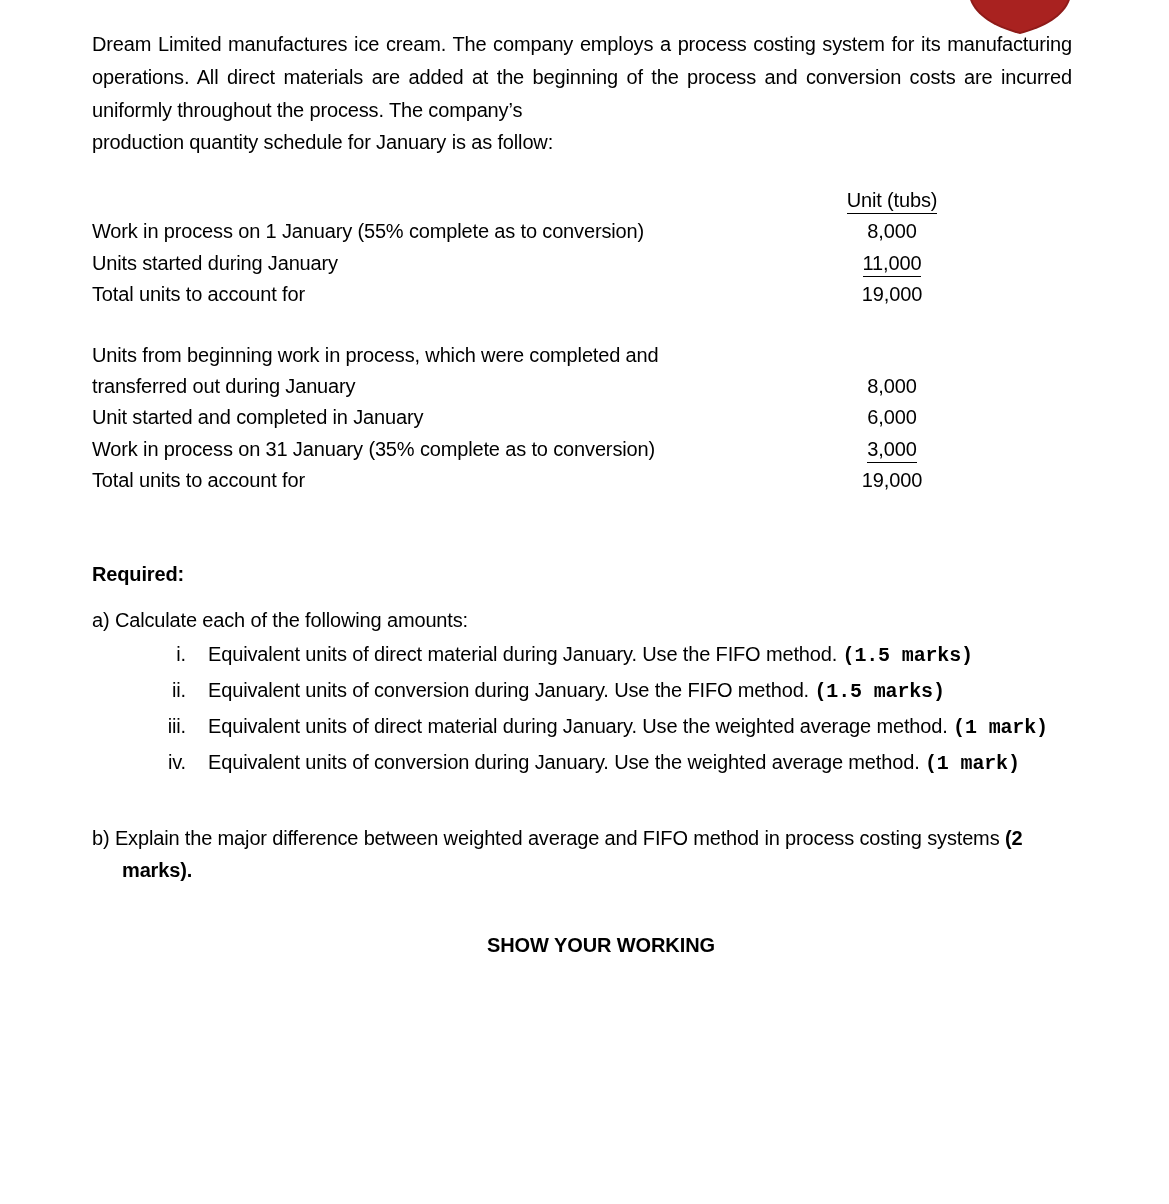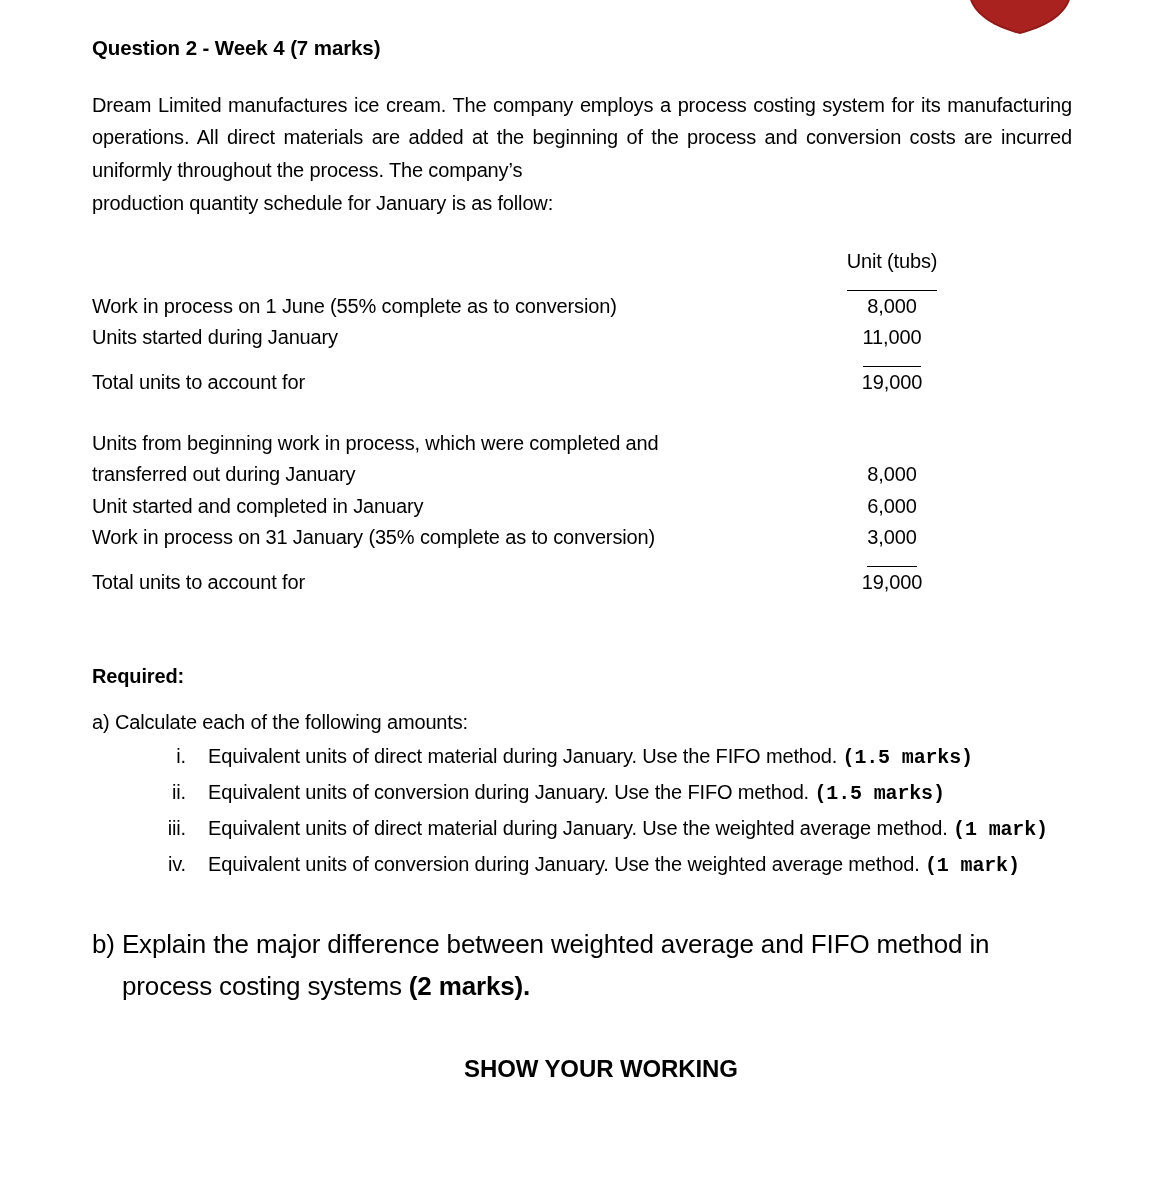--- a/index.html
+++ b/index.html
@@ -70,21 +70,21 @@
     white-space: pre-wrap;
   }
   .svalue {
     flex: 0 0 130px;
     text-align: center;
   }
   .svalue .u,
   .shead .u {
     display: inline-block;
     border-bottom: 1.6px solid #000;
-    padding-bottom: 16px;
+    padding-bottom: 0px;
     line-height: 1.25;
   }
   .shead {
     display: flex;
   }
   .shead .sp { flex: 0 0 735px; }
   .shead .h  { flex: 0 0 130px; text-align: center; }
 
   
   .required {
@@ -113,34 +113,34 @@
     left: 0;
     width: 94px;
     text-align: right;
   }
   ol.roman li .txt { display: block; }
   ol.roman li b { font-weight: bold; font-family: Liberation Mono, monospace; }
 
   
   .part-b {
     margin-top: 42px;
-    font-size: 26px;
+    font-size: 20px;
     line-height: 1.6;
     letter-spacing: -0.15px;
     padding-left: 30px;
     text-indent: -30px;
     width: 945px;
   }
   .part-b b { font-weight: bold; }
 
   .footer-note {
     margin-top: 48px;
     text-align: center;
     font-weight: bold;
-    font-size: 24px;
+    font-size: 20px;
     letter-spacing: -0.1px;
     width: 1038px;
     margin-left: -10px;
   }
 </style>
 </head>
 <body>
 
 <div class="crest">
   <svg viewBox="0 0 108 96" xmlns="http://www.w3.org/2000/svg" aria-hidden="true">
@@ -168,35 +168,34 @@
                c-2 -3 -2 -7 1 -10 z"></path>
       <path d="M64 16 c2 0 4 2 4 5 l-1 7 c-1 3 -5 3 -6 0 c-1 -3 0 -6 1 -8 z"></path>
       <path d="M76 17 c3 1 4 4 3 7 l-2 6 c-1 2 -4 2 -5 0 c-1 -3 0 -6 2 -8 z"></path>
       <path d="M44 6 c3 -2 7 -1 9 2 c2 3 1 7 -2 9 l-7 4 c-3 2 -6 -1 -5 -4 z"></path>
     </g>
   </svg>
 </div>
 
 <div class="page">
 
-  <div class="q-title">Question 2 - Week 4 (7 marks)</div>
 
   <div class="intro">
     <span>Dream Limited manufactures ice cream. The company employs a process costing system for its manufacturing operations. All direct materials are added at the beginning of the process and conversion costs are incurred uniformly throughout the process. The company’s</span>
     <span class="last">production quantity schedule for January is as follow:</span>
   </div>
 
   <div class="schedule">
     <div class="shead">
       <span class="sp"></span>
       <span class="h"><span class="u">Unit (tubs)</span></span>
     </div>
 
     <div class="srow">
-      <span class="slabel">Work in process on 1 June (55% complete as to conversion)</span>
+      <span class="slabel">Work in process on 1 January (55% complete as to conversion)</span>
       <span class="svalue">8,000</span>
     </div>
 
     <div class="srow">
       <span class="slabel">Units started during January</span>
       <span class="svalue"><span class="u">11,000</span></span>
     </div>
 
     <div class="srow">
       <span class="slabel">Total units to account for</span>

